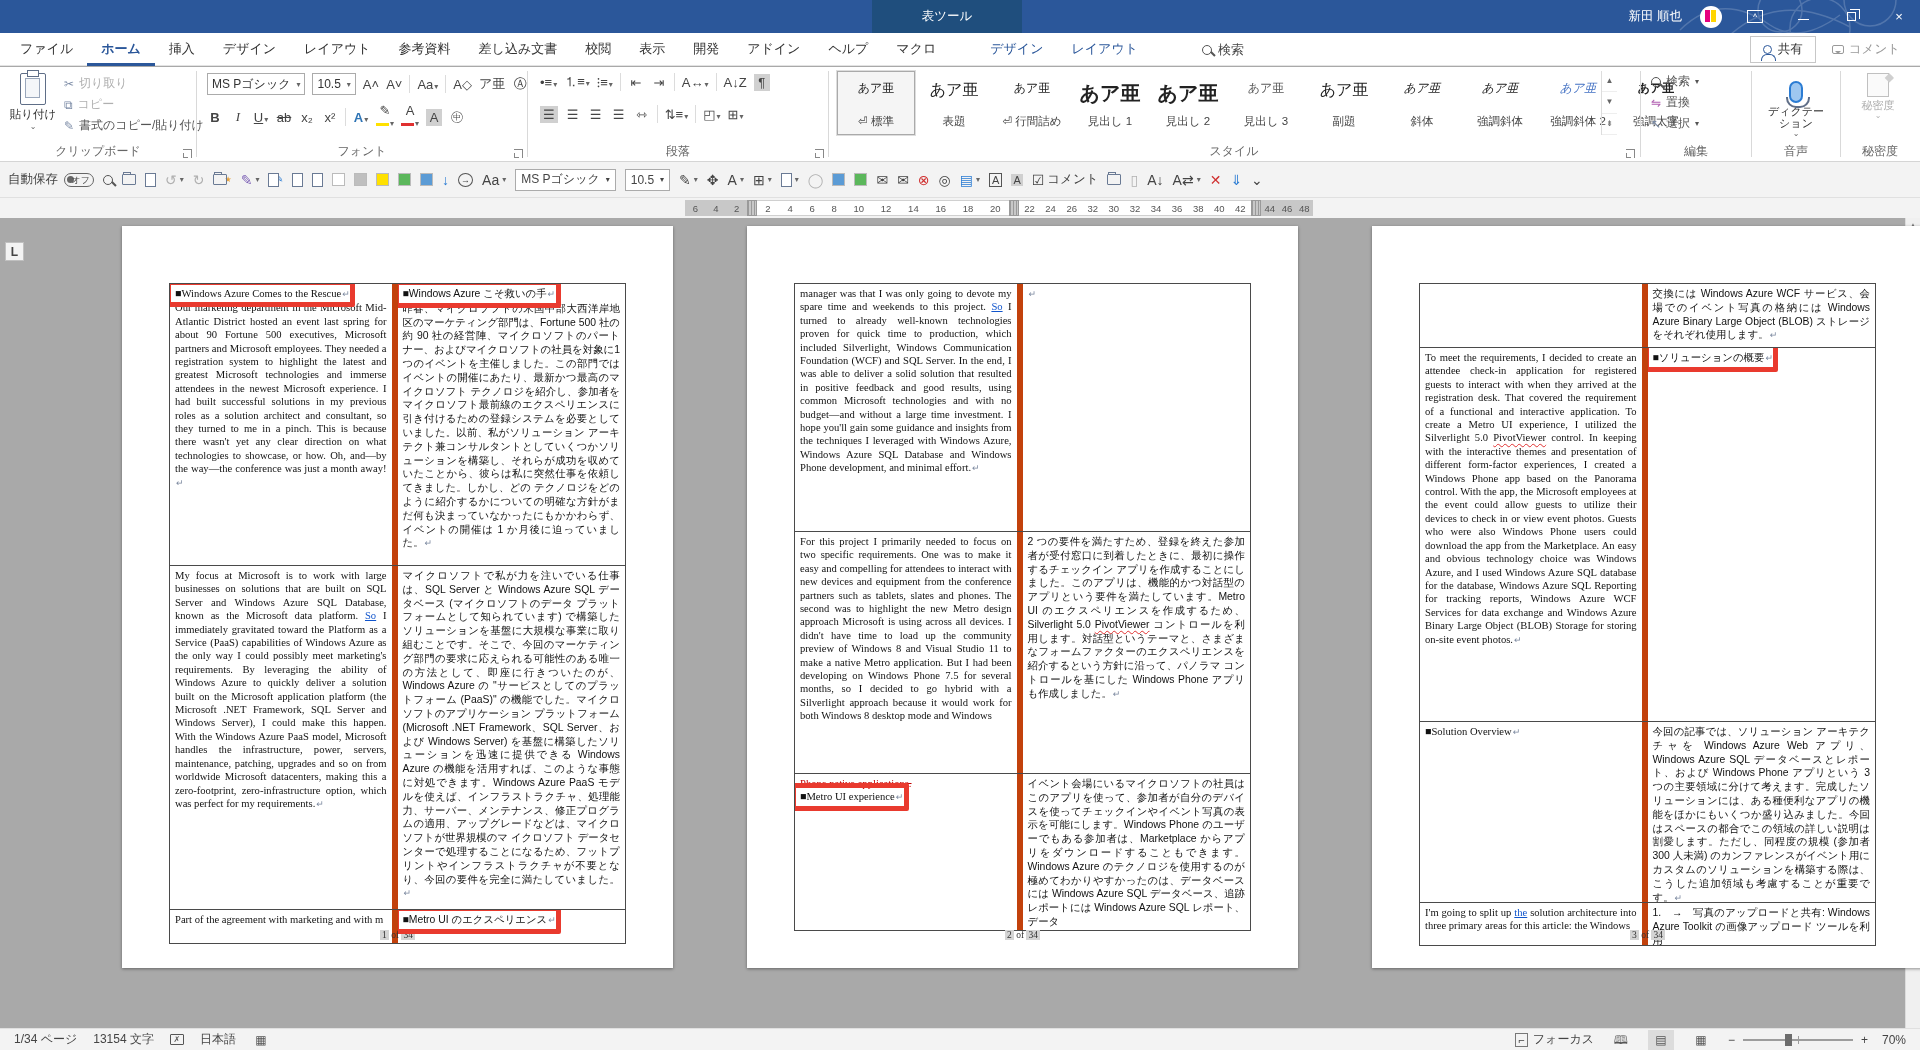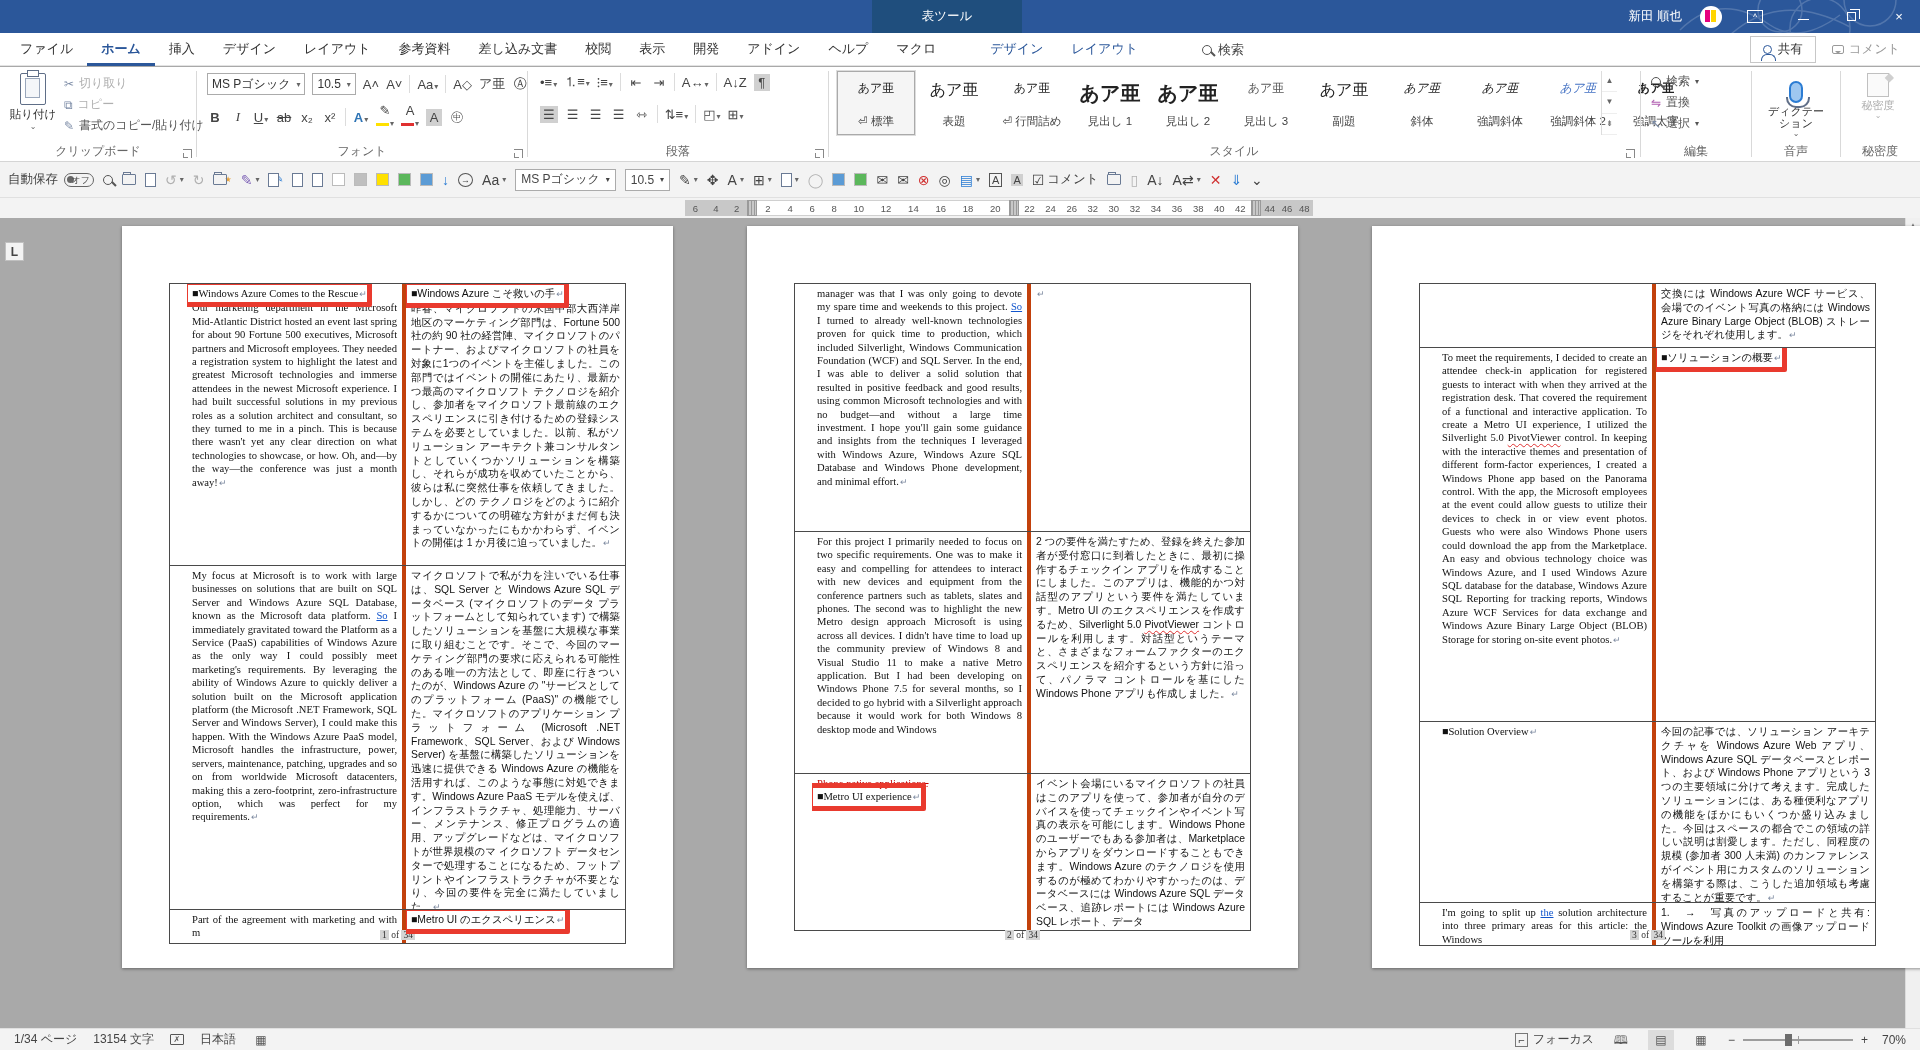--- a/index.html
+++ b/index.html
@@ -107,21 +107,21 @@
   .docarea { position:absolute; top:218px; left:0; width:100%; height:810px; background:#a9a9a9; overflow:hidden; }
   .tabsel { position:absolute; left:5px; top:24px; width:19px; height:19px; background:#f3f3f3; border:1px solid #c0c0c0; font-size:12px; font-weight:bold; color:#444; text-align:center; line-height:18px; }
   .vscroll { position:absolute; right:0; top:0; width:15px; height:810px; background:#f0f0f0; border-left:1px solid #dcdcdc; }
   .vscroll .arr { height:15px; text-align:center; font-size:8px; color:#777; line-height:15px; }
   .vscroll .thumb { position:absolute; top:16px; left:2px; width:11px; height:90px; background:#c1c1c1; }
 
   .page { position:absolute; top:8px; width:551px; height:742px; background:#fff; box-shadow:0 1px 3px rgba(0,0,0,.4); }
   .ptable { position:absolute; left:47px; top:57px; width:457px; border:1px solid #4a4a4a; border-bottom:none; }
   .trow { display:flex; border-bottom:1px solid #4a4a4a; overflow:hidden; position:relative; }
   .tcell { width:50%; padding:3px 5px 0 5px; overflow:hidden; }
-  .tcell.cl { border-right:4px solid #c2410c;margin-left:17px; }
+  .tcell.cl { border-right:6px solid #c2410c; }
   .tcell p { margin:0; }
   .en { font-family:"Liberation Serif",serif; font-size:10.6px; line-height:13.4px; text-align:justify; color:#111; }
   .ja { font-family:"Liberation Sans",sans-serif; font-size:10.4px; line-height:13.8px; text-align:justify; color:#111; }
   .hblk { white-space:nowrap; }
   .eol { color:#7d8aa0; font-size:9px; margin-left:1px; }
   .delline { color:#c00000; text-decoration:line-through; }
   .ins { color:#1155cc; text-decoration:underline; }
   .sq { text-decoration:underline wavy #e03030 1px; text-underline-offset:2px; }
   .redbox { position:relative; display:inline-block; }
   .redbox::after { content:""; position:absolute; left:-9px; right:-14px; top:-7px; bottom:-7px; border:5px solid #e93a2e; border-radius:2px; pointer-events:none; z-index:5; }

